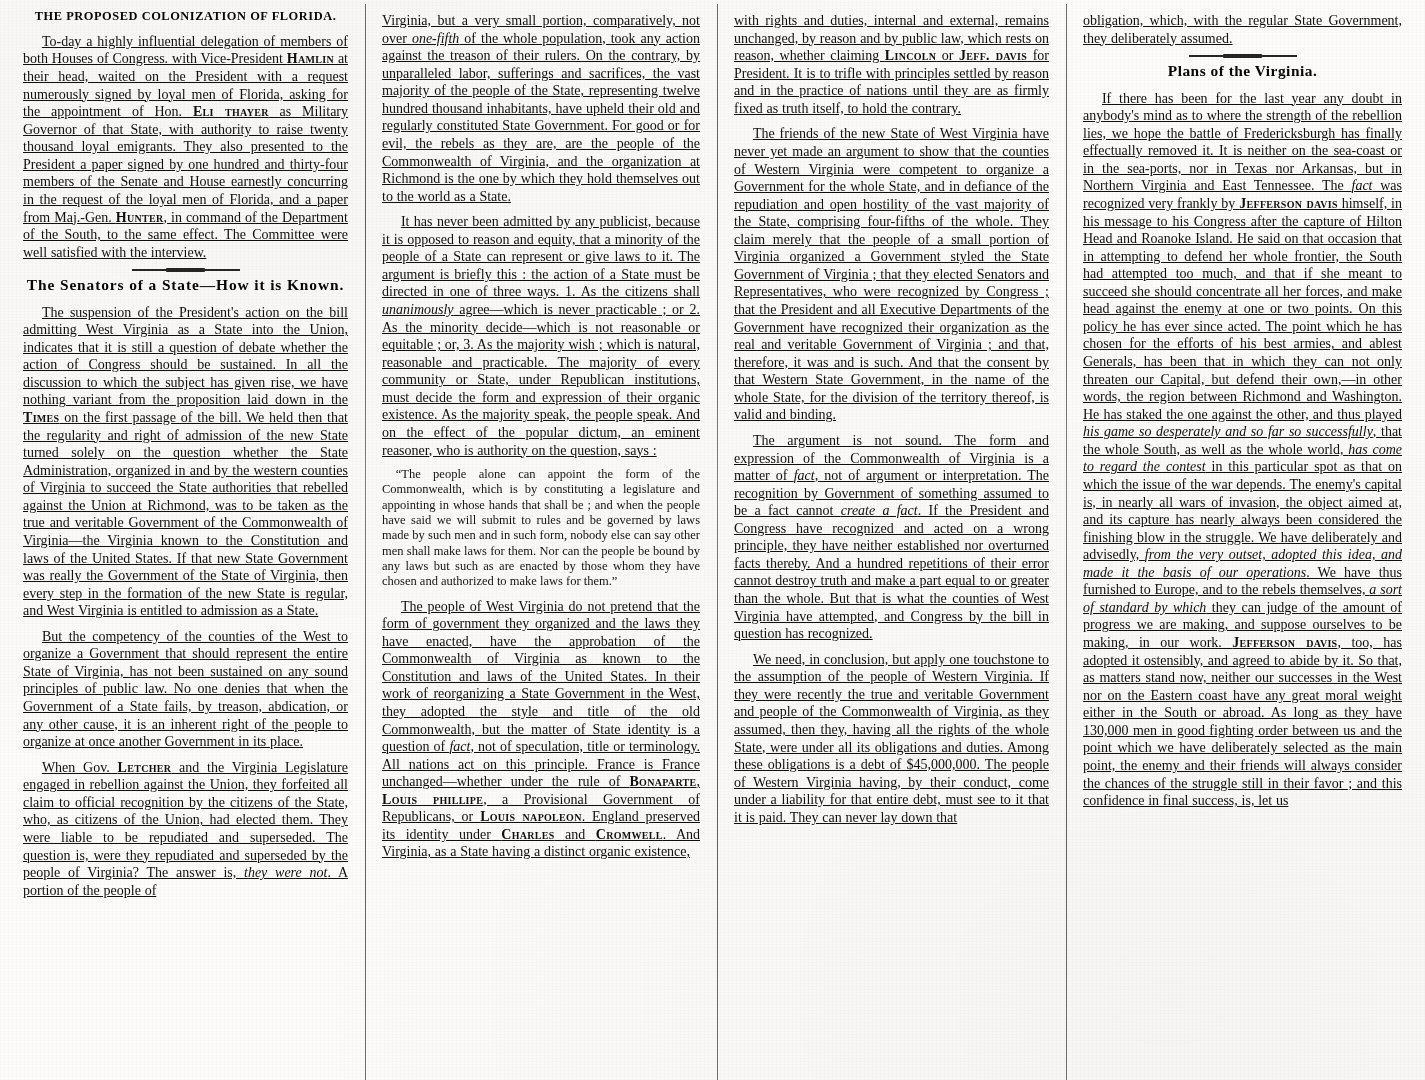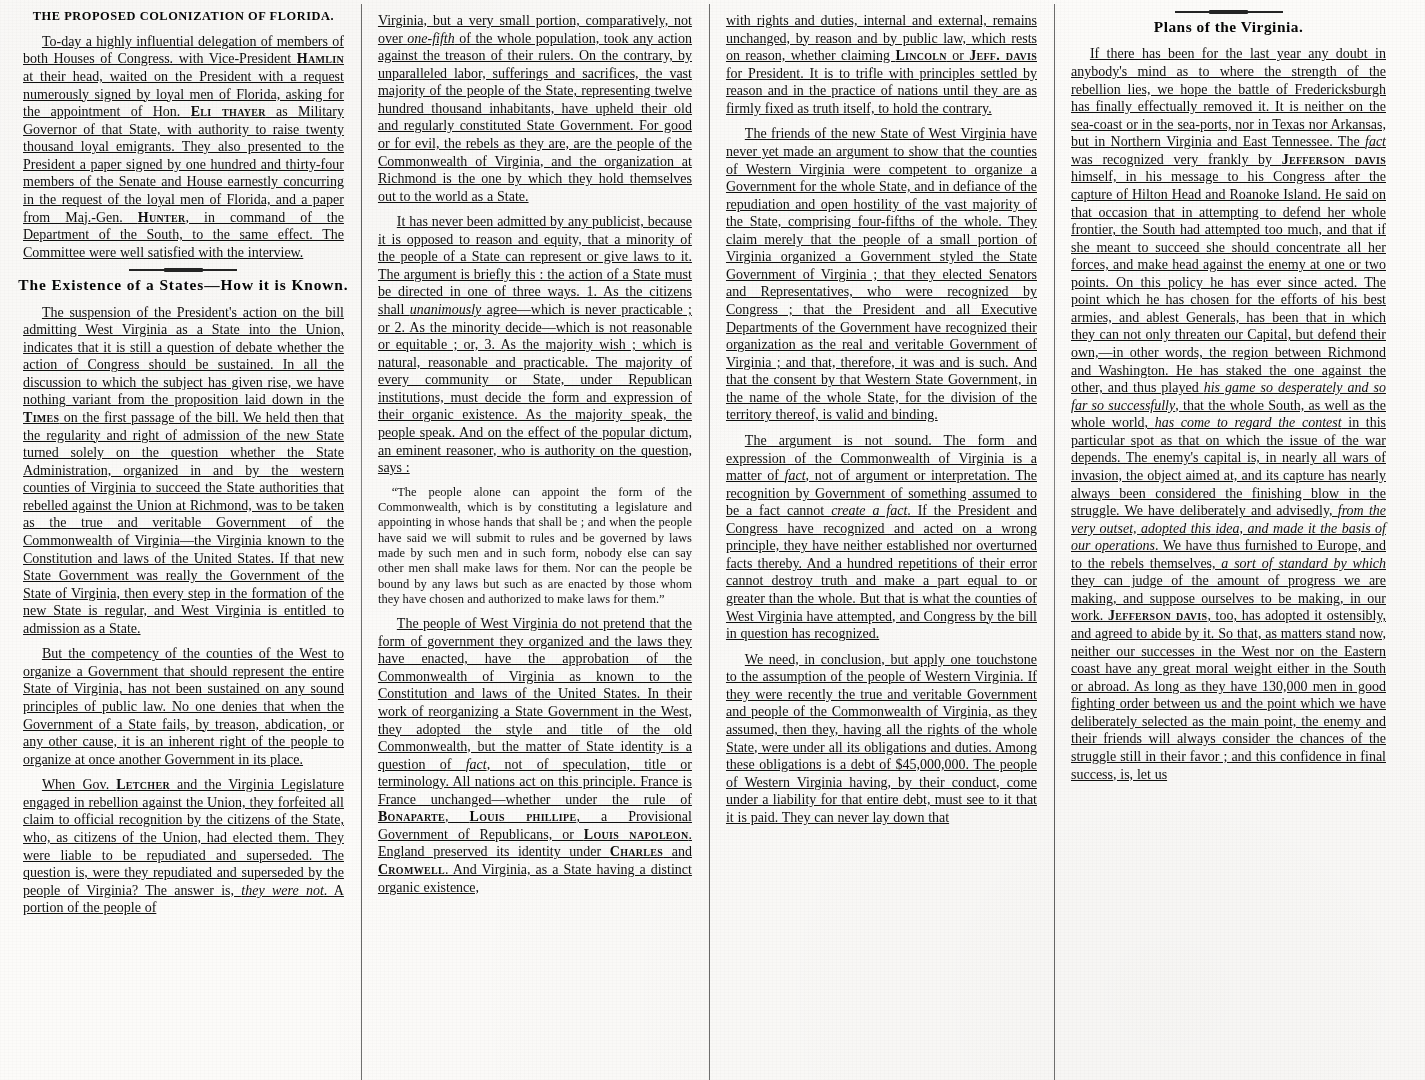--- a/index.html
+++ b/index.html
@@ -11,21 +11,21 @@
     color:#141414;
   }
   .page{
     position:relative;width:1425px;height:1080px;
     background:
       radial-gradient(ellipse at 18% 8%, rgba(0,0,0,0.018), rgba(0,0,0,0) 55%),
       radial-gradient(ellipse at 82% 92%, rgba(0,0,0,0.022), rgba(0,0,0,0) 55%),
       #fcfbf9;
     display:flex;
     box-sizing:border-box;
-    padding:4px 22px 0 6px;
+    padding:4px 4px 0 6px;
   }
   .col{
     position:relative;
     box-sizing:border-box;
     height:1076px;
     overflow:hidden;
     padding:0 9px;
   }
   .c1{width:359px;}
   .c2{width:352px;}
@@ -110,21 +110,21 @@
 </head>
 <body>
 
 <div class="page">
 
   <div class="col c1">
     <div class="txtwrap">
       <div class="headline-kicker">THE PROPOSED COLONIZATION OF FLORIDA.</div>
       <p class="body">To-day a highly influential delegation of members of both Houses of Congress. with Vice-President <span class="sc">Hamlin</span> at their head, waited on the President with a request numerously signed by loyal men of Florida, asking for the appointment of Hon. <span class="sc">Eli thayer</span> as Military Governor of that State, with authority to raise twenty thousand loyal emigrants. They also presented to the President a paper signed by one hundred and thirty-four members of the Senate and House earnestly concurring in the request of the loyal men of Florida, and a paper from Maj.-Gen. <span class="sc">Hunter</span>, in command of the Department of the South, to the same effect. The Committee were well satisfied with the interview.</p>
       <div class="rule"></div>
-      <div class="subhead">The Existence of a States—How it is Known.</div>
+      <div class="subhead">The Senators of a State—How it is Known.</div>
       <p class="body">The suspension of the President's action on the bill admitting West Virginia as a State into the Union, indicates that it is still a question of debate whether the action of Congress should be sustained. In all the discussion to which the subject has given rise, we have nothing variant from the proposition laid down in the <span class="sc">Times</span> on the first passage of the bill. We held then that the regularity and right of admission of the new State turned solely on the question whether the State Administration, organized in and by the western counties of Virginia to succeed the State authorities that rebelled against the Union at Richmond, was to be taken as the true and veritable Government of the Commonwealth of Virginia—the Virginia known to the Constitution and laws of the United States. If that new State Government was really the Government of the State of Virginia, then every step in the formation of the new State is regular, and West Virginia is entitled to admission as a State.</p>
       <p class="body">But the competency of the counties of the West to organize a Government that should represent the entire State of Virginia, has not been sustained on any sound principles of public law. No one denies that when the Government of a State fails, by treason, abdication, or any other cause, it is an inherent right of the people to organize at once another Government in its place.</p>
       <p class="body">When Gov. <span class="sc">Letcher</span> and the Virginia Legislature engaged in rebellion against the Union, they forfeited all claim to official recognition by the citizens of the State, who, as citizens of the Union, had elected them. They were liable to be repudiated and superseded. The question is, were they repudiated and superseded by the people of Virginia? The answer is, <span class="it">they were not</span>. A portion of the people of</p>
     </div>
   </div>
 
   <div class="col c2">
     <div class="txtwrap">
       <p class="body noind">Virginia, but a very small portion, comparatively, not over <span class="it">one-fifth</span> of the whole population, took any action against the treason of their rulers. On the contrary, by unparalleled labor, sufferings and sacrifices, the vast majority of the people of the State, representing twelve hundred thousand inhabitants, have upheld their old and regularly constituted State Government. For good or for evil, the rebels as they are, are the people of the Commonwealth of Virginia, and the organization at Richmond is the one by which they hold themselves out to the world as a State.</p>
       <p class="body">It has never been admitted by any publicist, because it is opposed to reason and equity, that a minority of the people of a State can represent or give laws to it. The argument is briefly this : the action of a State must be directed in one of three ways. 1. As the citizens shall <span class="it">unanimously</span> agree—which is never practicable ; or 2. As the minority decide—which is not reasonable or equitable ; or, 3. As the majority wish ; which is natural, reasonable and practicable. The majority of every community or State, under Republican institutions, must decide the form and expression of their organic existence. As the majority speak, the people speak. And on the effect of the popular dictum, an eminent reasoner, who is authority on the question, says :</p>
@@ -137,20 +137,21 @@
     <div class="txtwrap">
       <p class="body noind">with rights and duties, internal and external, remains unchanged, by reason and by public law, which rests on reason, whether claiming <span class="sc">Lincoln</span> or <span class="sc">Jeff. davis</span> for President. It is to trifle with principles settled by reason and in the practice of nations until they are as firmly fixed as truth itself, to hold the contrary.</p>
       <p class="body">The friends of the new State of West Virginia have never yet made an argument to show that the counties of Western Virginia were competent to organize a Government for the whole State, and in defiance of the repudiation and open hostility of the vast majority of the State, comprising four-fifths of the whole. They claim merely that the people of a small portion of Virginia organized a Government styled the State Government of Virginia ; that they elected Senators and Representatives, who were recognized by Congress ; that the President and all Executive Departments of the Government have recognized their organization as the real and veritable Government of Virginia ; and that, therefore, it was and is such. And that the consent by that Western State Government, in the name of the whole State, for the division of the territory thereof, is valid and binding.</p>
       <p class="body">The argument is not sound. The form and expression of the Commonwealth of Virginia is a matter of <span class="it">fact</span>, not of argument or interpretation. The recognition by Government of something assumed to be a fact cannot <span class="it">create a fact</span>. If the President and Congress have recognized and acted on a wrong principle, they have neither established nor overturned facts thereby. And a hundred repetitions of their error cannot destroy truth and make a part equal to or greater than the whole. But that is what the counties of West Virginia have attempted, and Congress by the bill in question has recognized.</p>
       <p class="body">We need, in conclusion, but apply one touchstone to the assumption of the people of Western Virginia. If they were recently the true and veritable Government and people of the Commonwealth of Virginia, as they assumed, then they, having all the rights of the whole State, were under all its obligations and duties. Among these obligations is a debt of $45,000,000. The people of Western Virginia having, by their conduct, come under a liability for that entire debt, must see to it that it is paid. They can never lay down that</p>
     </div>
   </div>
 
   <div class="col c4">
     <div class="txtwrap">
+      <p class="body noind">obligation, which, with the regular State Government, they deliberately assumed.</p>
       <div class="rule"></div>
       <div class="subhead tight">Plans of the Virginia.</div>
       <p class="body">If there has been for the last year any doubt in anybody's mind as to where the strength of the rebellion lies, we hope the battle of Fredericksburgh has finally effectually removed it. It is neither on the sea-coast or in the sea-ports, nor in Texas nor Arkansas, but in Northern Virginia and East Tennessee. The <span class="it">fact</span> was recognized very frankly by <span class="sc">Jefferson davis</span> himself, in his message to his Congress after the capture of Hilton Head and Roanoke Island. He said on that occasion that in attempting to defend her whole frontier, the South had attempted too much, and that if she meant to succeed she should concentrate all her forces, and make head against the enemy at one or two points. On this policy he has ever since acted. The point which he has chosen for the efforts of his best armies, and ablest Generals, has been that in which they can not only threaten our Capital, but defend their own,—in other words, the region between Richmond and Washington. He has staked the one against the other, and thus played <span class="it">his game so desperately and so far so successfully</span>, that the whole South, as well as the whole world, <span class="it">has come to regard the contest</span> in this particular spot as that on which the issue of the war depends. The enemy's capital is, in nearly all wars of invasion, the object aimed at, and its capture has nearly always been considered the finishing blow in the struggle. We have deliberately and advisedly, <span class="it">from the very outset, adopted this</span> <span class="it">idea, and made it the basis of our operations</span>. We have thus furnished to Europe, and to the rebels themselves, <span class="it">a sort of standard by which</span> they can judge of the amount of progress we are making, and suppose ourselves to be making, in our work. <span class="sc">Jefferson davis</span>, too, has adopted it ostensibly, and agreed to abide by it. So that, as matters stand now, neither our successes in the West nor on the Eastern coast have any great moral weight either in the South or abroad. As long as they have 130,000 men in good fighting order between us and the point which we have deliberately selected as the main point, the enemy and their friends will always consider the chances of the struggle still in their favor ; and this confidence in final success, is, let us</p>
     </div>
   </div>
 
   <div class="grain"></div>
 </div>
 
 </body></html>

